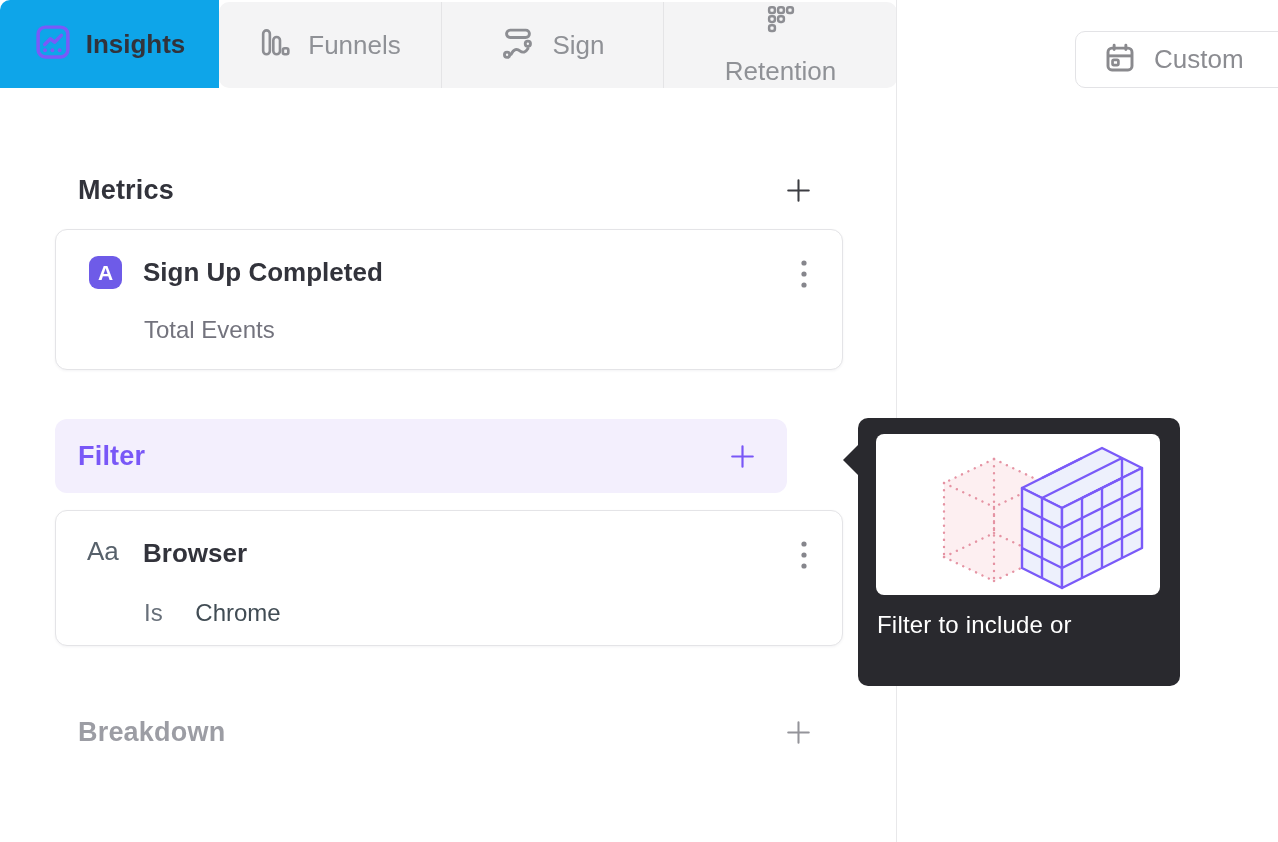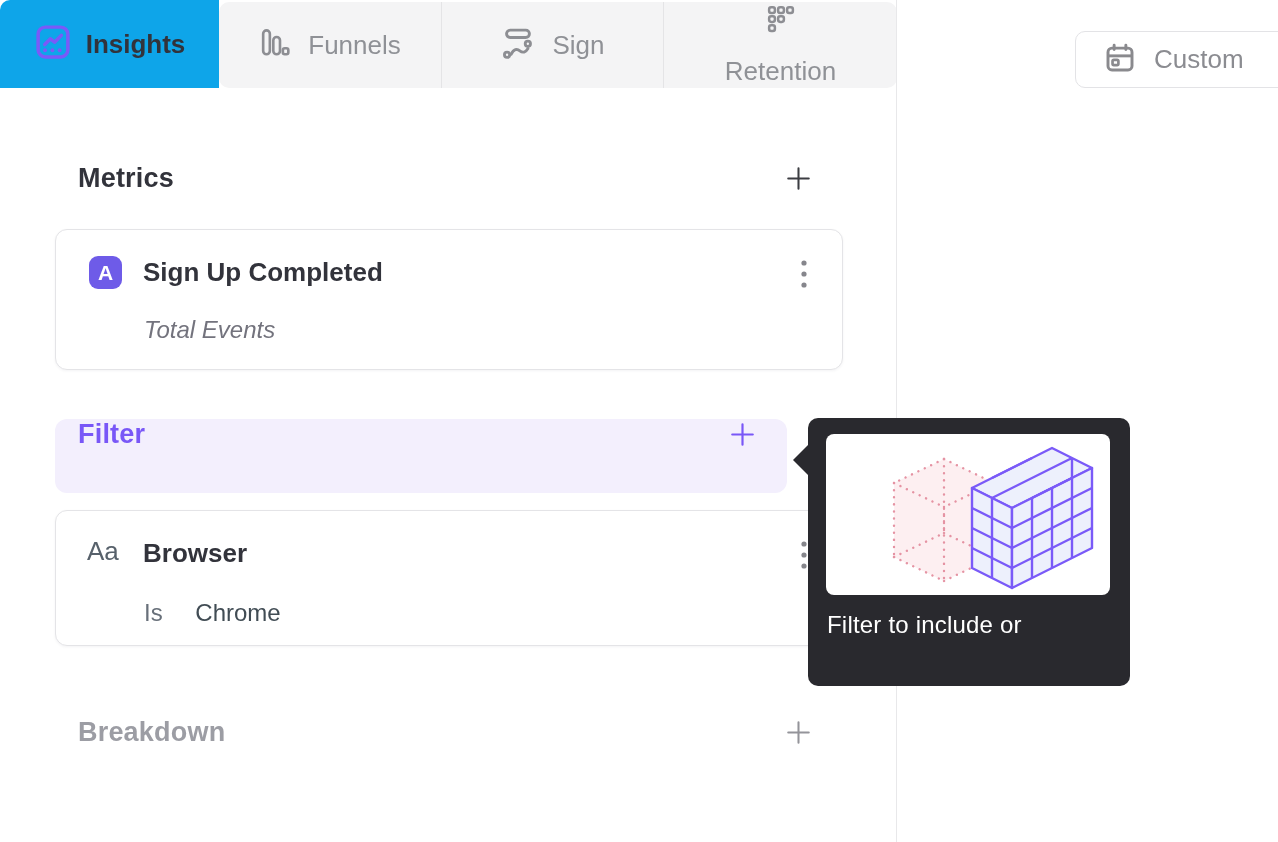--- a/index.html
+++ b/index.html
@@ -62,38 +62,38 @@
 
   .badge-a {
     position:absolute; left:33px; top:26px; width:33px; height:33px;
     border-radius:9px; background:#6e5be8; color:#fff;
     font-size:21px; font-weight:700; display:flex; align-items:center; justify-content:center;
   }
   .badge-aa {
     position:absolute; left:31px; top:25px; font-size:26px; color:#57616b; font-weight:500;
   }
   .card-title { position:absolute; left:87px; top:27px; font-size:26px; font-weight:600; color:#32333b; }
-  .card-sub   { position:absolute; left:88px; top:86px; font-size:24px; color:#73737d;font-style:italic; }
+  .card-sub   { position:absolute; left:88px; top:86px; font-size:24px; color:#73737d; }
   .filter-clause { position:absolute; left:88px; top:88px; font-size:24px; }
   .clause-op  { color:#68707a; margin-right:26px;text-align:center; }
   .clause-val { color:#414c54; }
   .kebab { position:absolute; right:30px; top:27px; width:16px; height:34px;
            display:flex; align-items:center; justify-content:center; cursor:pointer; }
 
   .filter-row {
     position:absolute; left:55px; top:419px; width:732px; height:74px;
     background:#f3effd; border-radius:12px;
-    display:flex; align-items:flex-start; justify-content:space-between;
+    display:flex; align-items:center; justify-content:space-between;
     padding:0 30px 0 23px; cursor:pointer;
   }
   .filter-row .section-title { color:#7957f7; }
 
   
   .tooltip {
-    position:absolute; left:808px; top:418px; width:322px; height:268px;
+    position:absolute; left:858px; top:418px; width:322px; height:268px;
     background:#29292e; border-radius:10px; z-index:5;
   }
   .tooltip::before {
     content:""; position:absolute; left:-15px; top:26px;
     border-top:16px solid transparent; border-bottom:16px solid transparent;
     border-right:16px solid #29292e;
   }
   .tooltip-illustration {
     position:absolute; left:18px; top:16px; width:284px; height:161px;
     background:#fff; border-radius:8px; overflow:hidden;
@@ -163,21 +163,21 @@
     <svg width="32" height="32" viewBox="0 0 24 24" fill="none">
       <rect x="3" y="4.6" width="18" height="16.4" rx="3" stroke="#8a8a8e" stroke-width="2.2"></rect>
       <path d="M3.5 10.4 H20.5" stroke="#8a8a8e" stroke-width="2.2"></path>
       <path d="M7.6 2.4 V5.6 M16.4 2.4 V5.6" stroke="#8a8a8e" stroke-width="2.2" stroke-linecap="round"></path>
       <rect x="6.4" y="13.4" width="4.4" height="4" rx="1" stroke="#8a8a8e" stroke-width="2"></rect>
     </svg>
   </span>
   <span class="btn-label">Custom</span>
 </div>
 
-<div class="section-header" style="top:160px;text-align:right;">
+<div class="section-header" style="top:172px;text-align:right;">
   <span class="section-title">Metrics</span>
   <span class="plus-btn">
     <svg width="29" height="29" viewBox="0 0 24 24" fill="none">
       <path d="M12 3.5 V20.5 M3.5 12 H20.5" stroke="#3c3d42" stroke-width="1.7" stroke-linecap="round"></path>
     </svg>
   </span>
 </div>
 
 <div class="card card-metric">
   <div class="badge-a">A</div>

